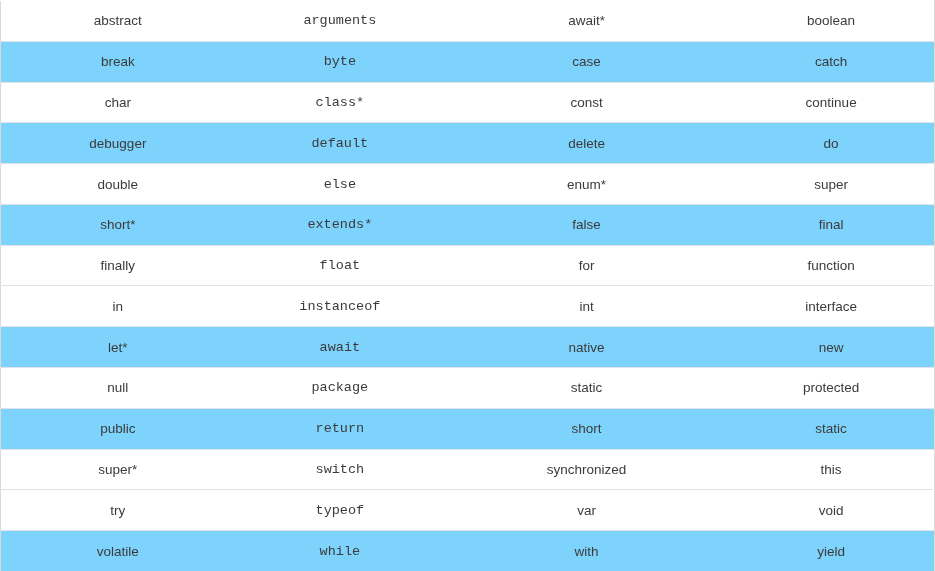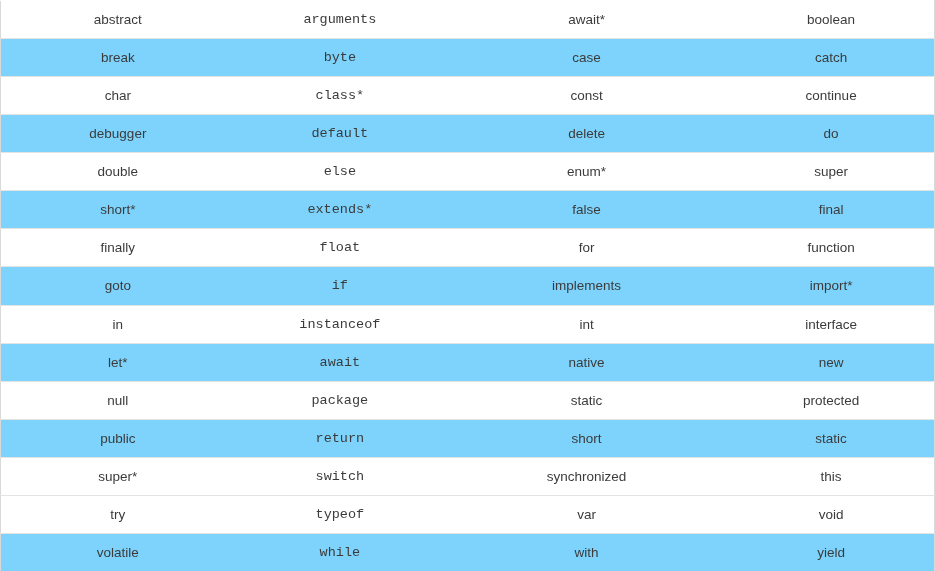--- a/index.html
+++ b/index.html
@@ -105,26 +105,20 @@
         <td class="col-2">extends*</td>
         <td class="col-3">false</td>
         <td class="col-4">final</td>
       </tr>
       <tr class="row-odd">
         <td class="col-1">finally</td>
         <td class="col-2">float</td>
         <td class="col-3">for</td>
         <td class="col-4">function</td>
       </tr>
-      <tr class="row-even">
-        <td class="col-1">goto</td>
-        <td class="col-2">if</td>
-        <td class="col-3">implements</td>
-        <td class="col-4">import*</td>
-      </tr>
       <tr class="row-odd">
         <td class="col-1">in</td>
         <td class="col-2">instanceof</td>
         <td class="col-3">int</td>
         <td class="col-4">interface</td>
       </tr>
       <tr class="row-even">
         <td class="col-1">let*</td>
         <td class="col-2">await</td>
         <td class="col-3">native</td>

